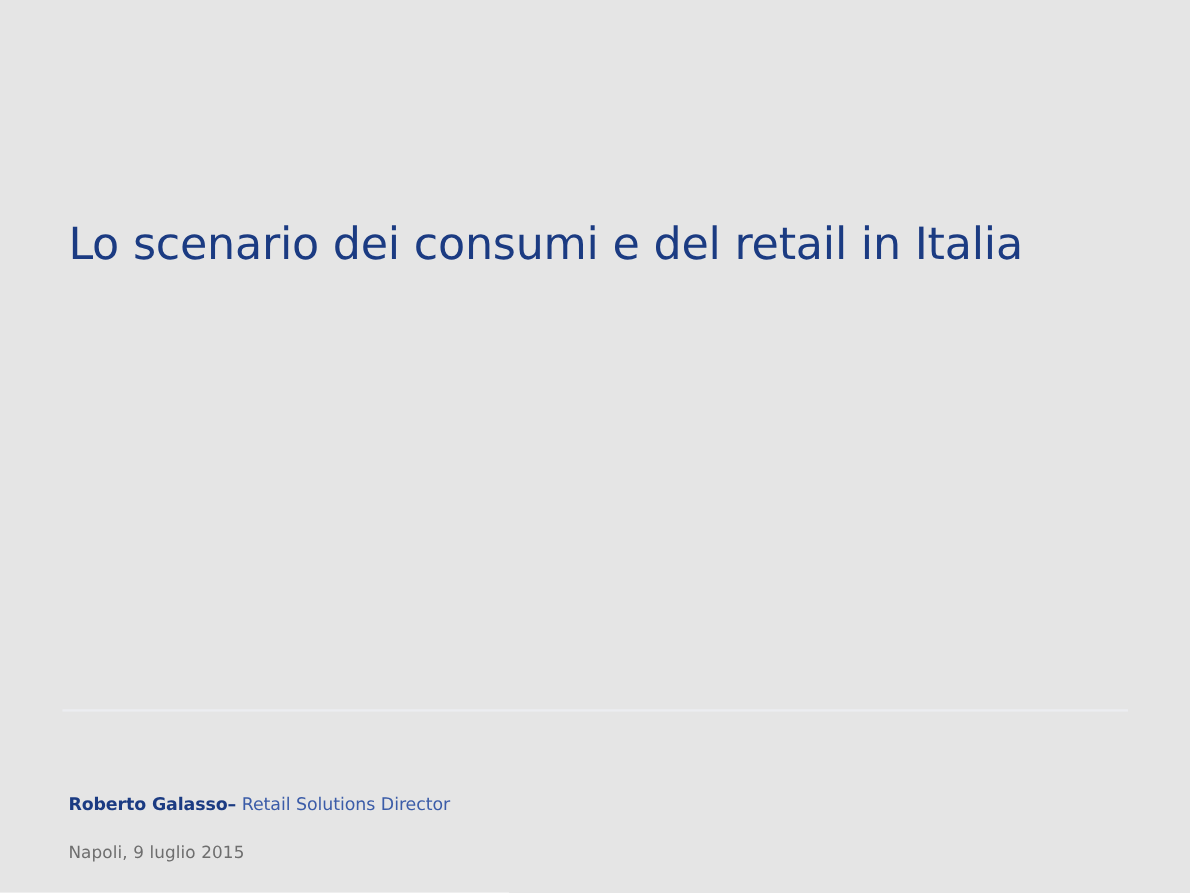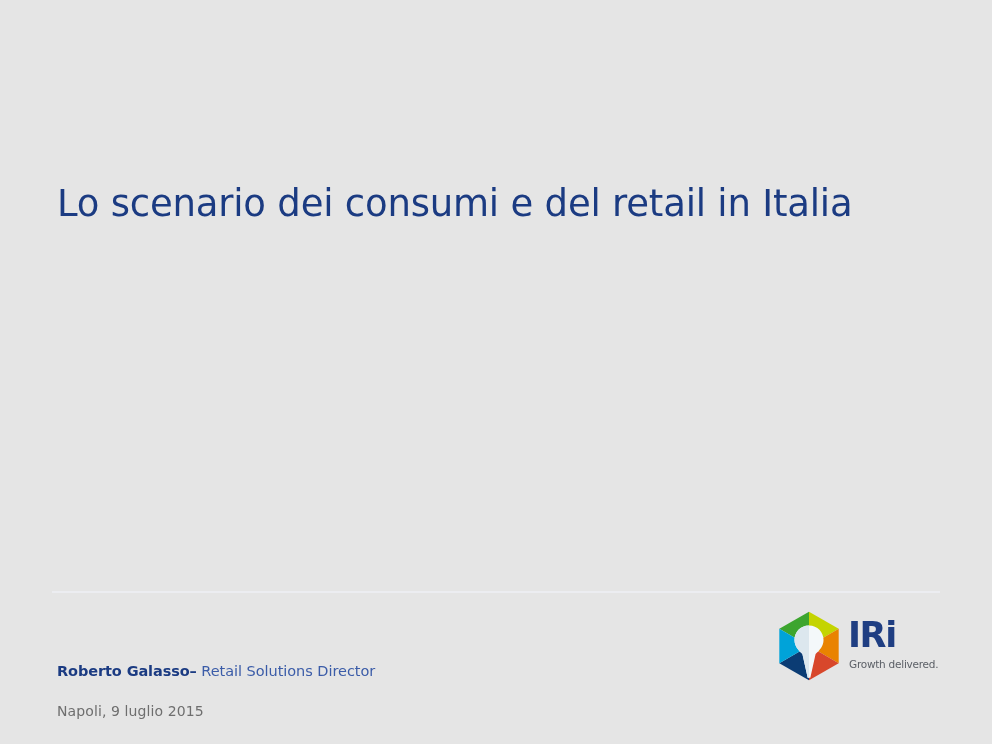--- a/index.html
+++ b/index.html
@@ -122,54 +122,14 @@
   <h1 class="slide-title">Lo scenario dei consumi e del retail in Italia</h1>
 
   <div class="divider"></div>
 
   <div class="presenter">
     <span class="presenter-name">Roberto Galasso–</span><span>&nbsp;</span><span class="presenter-role">Retail Solutions Director</span>
   </div>
 
   <div class="event-place">Napoli, 9 luglio 2015</div>
 
-  <div class="logo">
-
-    <div class="logo-mark">
-      <svg viewBox="0 0 100 106" width="66" height="70" xmlns="http://www.w3.org/2000/svg">
-
-        <polygon points="50,53 50,1 5,27" fill="#3CA52E"></polygon>
-
-        <polygon points="50,53 50,1 95,27" fill="#C4D400"></polygon>
-
-        <polygon points="50,53 95,27 95,79" fill="#E98300"></polygon>
-
-        <polygon points="50,53 95,79 50,105" fill="#D8472B"></polygon>
-
-        <polygon points="50,53 50,105 5,79" fill="#0B3C74"></polygon>
-
-        <polygon points="50,53 5,79 5,27" fill="#00A3D9"></polygon>
-
-        <path d="M50,22
-                 C63,22 72,32 72,44
-                 C72,53 66,60 60,65
-                 L52,101
-                 L48,101
-                 L40,65
-                 C34,60 28,53 28,44
-                 C28,32 37,22 50,22 Z" fill="#F4F8FA"></path>
-
-        <path d="M50,22
-                 C37,22 28,32 28,44
-                 C28,53 34,60 40,65
-                 L48,101
-                 L50,101 Z" fill="#DCE7EE"></path>
-      </svg>
-    </div>
-
-    <div class="logo-word">
-      <div class="logo-wordmark-text">IRi</div>
-      <div class="logo-tagline-text">Growth delivered.</div>
-    </div>
-
-  </div>
 
 </div>
 
 </body></html>

